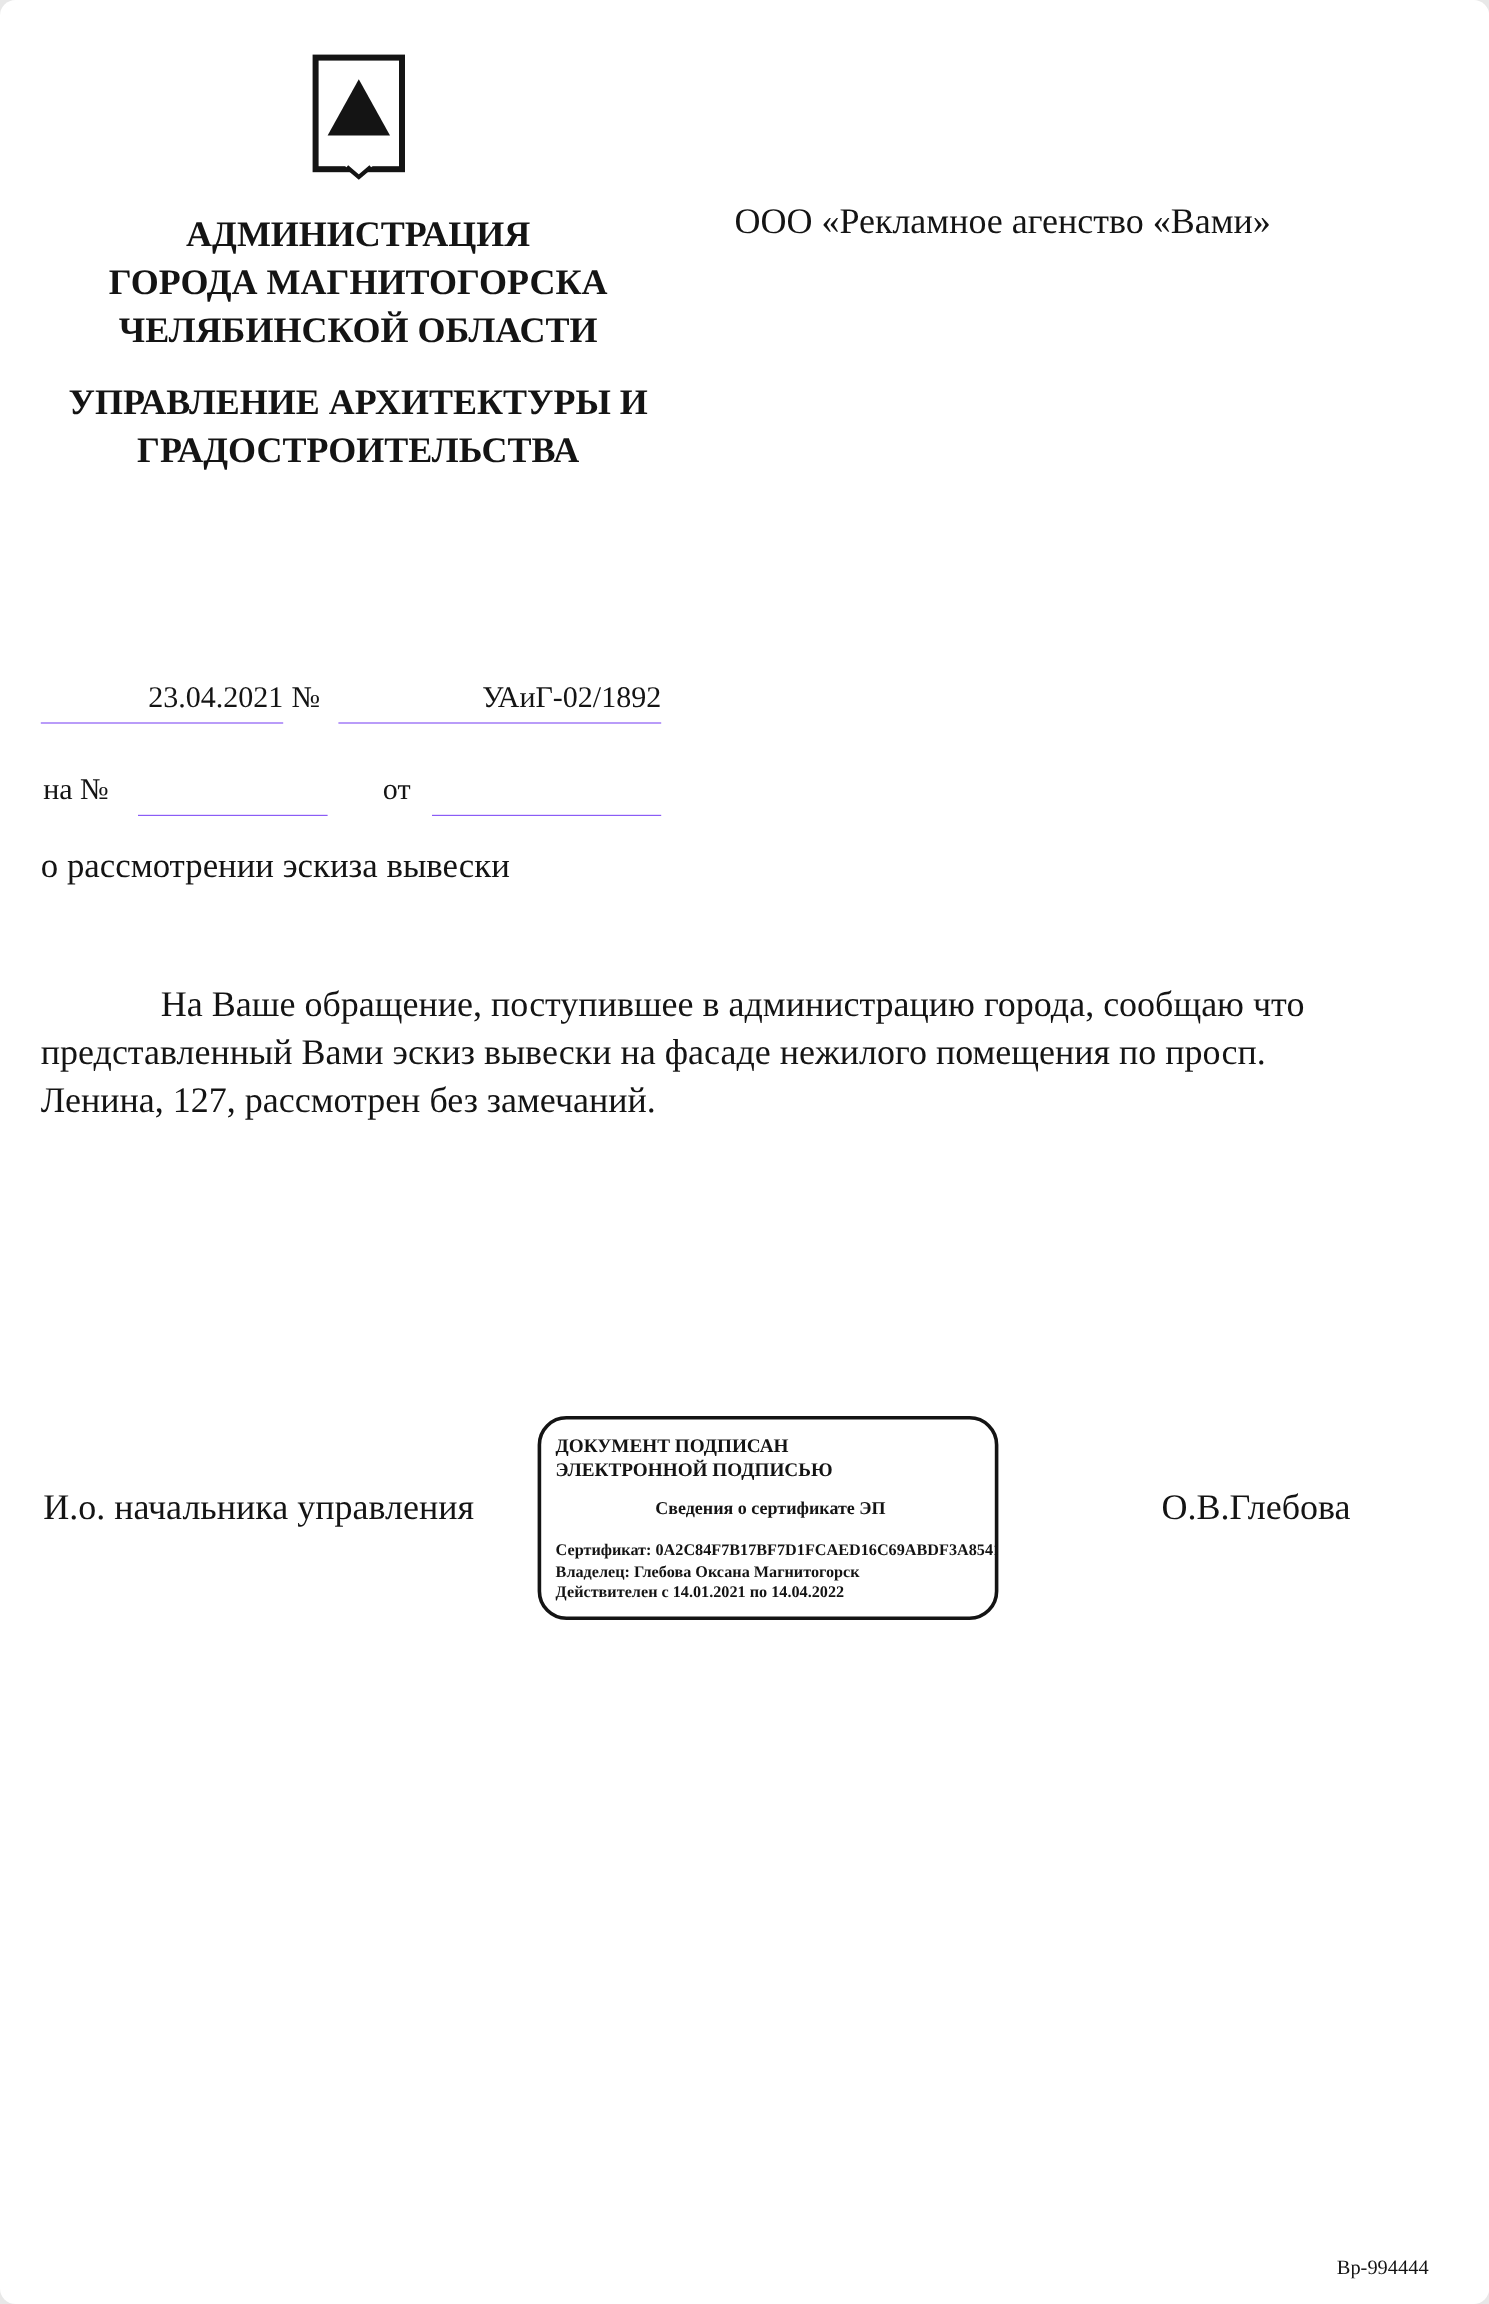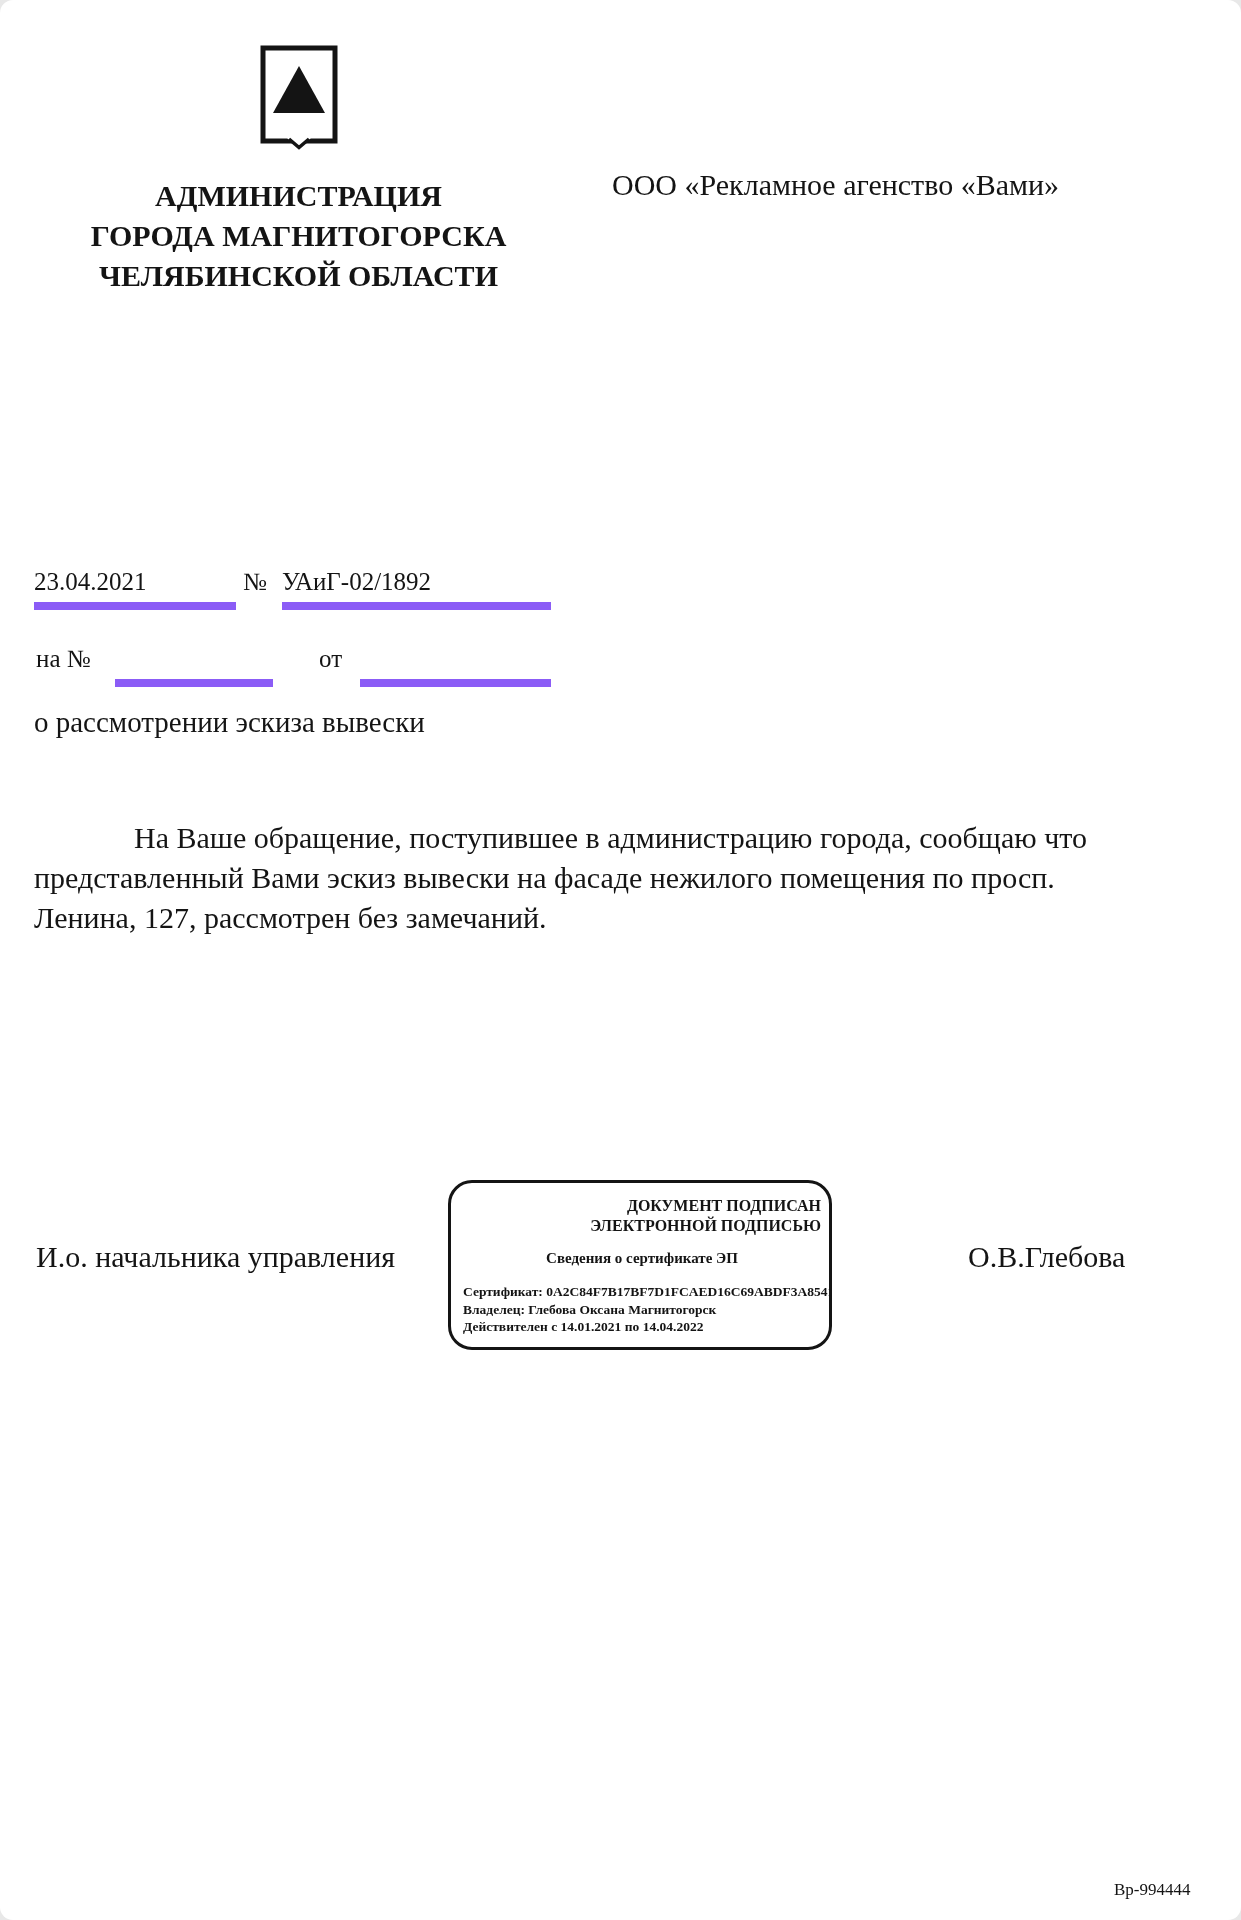--- a/index.html
+++ b/index.html
@@ -20,36 +20,36 @@
               font-size: 30px; line-height: 40px; font-weight: bold; }
   .dept-name { left: 36px; top: 316px; width: 525px; text-align: center;
                font-size: 30px; line-height: 40px; font-weight: bold; }
   .addr { left: 36px; top: 414px; width: 525px; text-align: center;
           font-size: 23px; line-height: 27px; }
 
   .recipient { left: 612px; top: 166px; width: 600px;
                font-size: 30px; line-height: 38px; }
 
   
-  .u-line { position: absolute; border-bottom: 8px solid #8b5cf6;
-            text-align: left; font-size: 25px; padding-bottom: 3px; height: 31px; }
+  .u-line { position: absolute; border-bottom: 1px solid #8b5cf6;
+            text-align: right; font-size: 25px; padding-bottom: 3px; height: 31px; }
   .ref-label { position: absolute; font-size: 25px; }
 
   .subject { left: 34px; top: 706px; font-size: 29px; }
 
   .body-text { left: 34px; top: 818px; width: 1122px;
                font-size: 30px; line-height: 40px; text-indent: 100px; text-align: left; }
 
   .sig-position { left: 36px; top: 1240px; font-size: 30px; white-space: nowrap; }
   .sig-name { left: 968px; top: 1240px; font-size: 30px; white-space: nowrap; }
 
   .stamp { left: 448px; top: 1180px; width: 384px; height: 170px;
            border: 3px solid #141414; border-radius: 24px; box-sizing: border-box;
            padding: 13px 8px 8px 12px; overflow: hidden; background: #fff; }
-  .stamp-title { text-align: right; font-weight: bold; font-size: 16px; line-height: 19.5px; }
+  .stamp-title { text-align: left; font-weight: bold; font-size: 16px; line-height: 19.5px; }
   .stamp-subtitle { text-align: center; font-weight: bold; font-size: 15px; margin-top: 15px; }
   .stamp-details { margin-top: 16px; font-weight: bold; font-size: 13.5px; line-height: 17.5px; }
   .stamp-details div { white-space: nowrap; }
 
   .executor { left: 36px; top: 1700px; font-size: 30px; line-height: 41px; }
   .doc-code { left: 1078px; top: 1880px; font-size: 17px; margin-left: 36px; }
 </style>
 </head>
 <body>
 
@@ -63,20 +63,24 @@
       <polyline points="30,95 40,103.5 50,95" fill="none" stroke="#141414" stroke-width="3.5"></polyline>
     </svg>
   </div>
 
   <div class="abs org-name">
     <div>АДМИНИСТРАЦИЯ</div>
     <div>ГОРОДА МАГНИТОГОРСКА</div>
     <div>ЧЕЛЯБИНСКОЙ ОБЛАСТИ</div>
   </div>
 
+  <div class="abs dept-name">
+    <div>УПРАВЛЕНИЕ АРХИТЕКТУРЫ И</div>
+    <div>ГРАДОСТРОИТЕЛЬСТВА</div>
+  </div>
 
 
   <div class="abs recipient">ООО «Рекламное агенство «Вами»</div>
 
   <div class="u-line" style="left:34px; top:568px; width:202px;">23.04.2021</div>
   <div class="ref-label" style="left:243px; top:568px;">№</div>
   <div class="u-line" style="left:282px; top:568px; width:269px;">УАиГ-02/1892</div>
 
   <div class="ref-label" style="left:36px; top:645px;">на №</div>
   <div class="u-line" style="left:115px; top:645px; width:158px;"></div>

